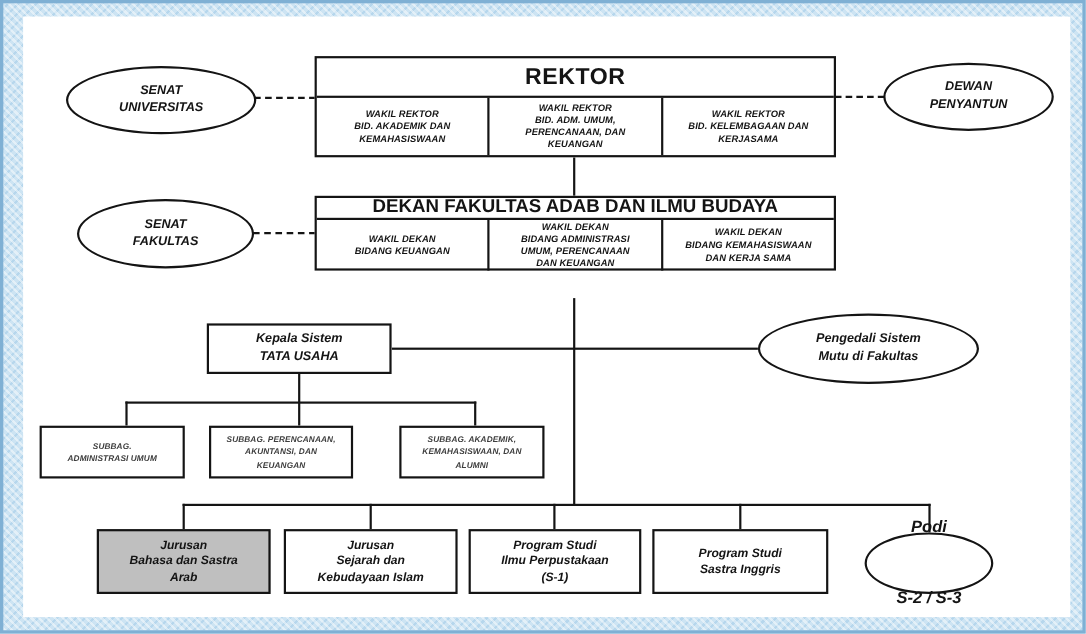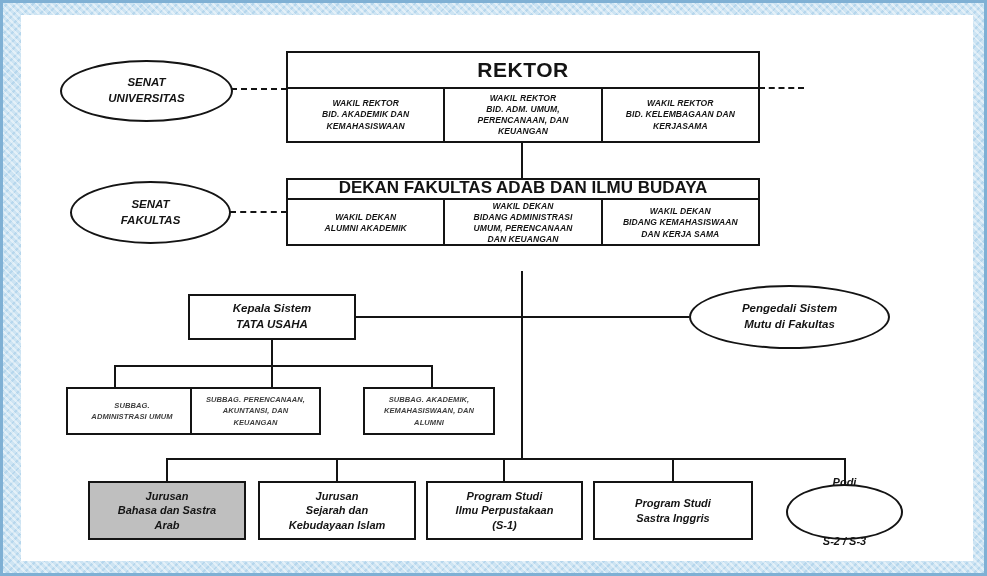--- a/index.html
+++ b/index.html
@@ -46,29 +46,29 @@
 
   #rektor-box  { left:283px; top:48px;  width:474px; height:92px; }
   #rektor-box .group-title { height:36px; font-size:21px; letter-spacing:.5px; }
   #dekan-box   { left:283px; top:175px; width:474px; height:68px; }
   #dekan-box .group-title  { height:36px; font-size:17px; }
 
   #senat-universitas { left:57px;  top:57px;  width:173px; height:62px; font-size:11.5px; line-height:1.35; }
   #dewan-penyantun   { left:800px; top:54px;  width:155px; height:62px; font-size:11.5px; line-height:1.35; }
   #senat-fakultas    { left:67px;  top:178px; width:161px; height:63px; font-size:11.5px; line-height:1.35; }
   #pengendali        { left:686px; top:282px; width:201px; height:64px; font-size:11.5px; line-height:1.35;text-align:center; }
-  #podi              { left:783px; top:481px; width:117px; height:56px; font-size:11px; line-height:1.35;gap:44px; }
+  #podi              { left:783px; top:481px; width:117px; height:56px; font-size:15px; line-height:1.35;gap:44px; }
 
   #kepala-bagian { left:185px; top:291px; width:168px; height:46px; font-size:11.5px; line-height:1.35; }
 
   .subbag {
     border-width:2px; font-size:7.5px; line-height:1.5; color:#3d3d3d;
     letter-spacing:.1px;
   }
-  #subbag-1 { left:63px;  top:384px; width:132px; height:48px; }
+  #subbag-1 { left:33px;  top:384px; width:132px; height:48px; }
   #subbag-2 { left:187px; top:384px; width:131px; height:48px; }
   #subbag-3 { left:360px; top:384px; width:132px; height:48px; }
 
   .bottom-box { top:478px; height:59px; font-size:11px; line-height:1.3; }
   #bottom-1 { left:85px;  width:158px; background:#bfbfbf; }
   #bottom-2 { left:255px; width:158px; }
   #bottom-3 { left:423px; width:157px; }
   #bottom-4 { left:590px; width:160px; }
 
   .line { position:absolute; background:#141414; }
@@ -117,27 +117,31 @@
         <span>BID. KELEMBAGAAN DAN</span>
         <span>KERJASAMA</span>
       </div>
     </div>
   </div>
 
   <div class="node ellipse" id="senat-universitas">
     <span>SENAT</span>
     <span>UNIVERSITAS</span>
   </div>
+  <div class="node ellipse" id="dewan-penyantun">
+    <span>DEWAN</span>
+    <span>PENYANTUN</span>
+  </div>
 
   <div class="node group" id="dekan-box">
     <div class="group-title">DEKAN FAKULTAS ADAB DAN ILMU BUDAYA</div>
     <div class="group-row">
       <div class="group-cell">
         <span>WAKIL DEKAN</span>
-        <span>ALUMNI AKADEMIK</span>
+        <span>BIDANG KEUANGAN</span>
       </div>
       <div class="group-cell">
         <span>WAKIL DEKAN</span>
         <span>BIDANG ADMINISTRASI</span>
         <span>UMUM, PERENCANAAN</span>
         <span>DAN KEUANGAN</span>
       </div>
       <div class="group-cell">
         <span>WAKIL DEKAN</span>
         <span>BIDANG KEMAHASISWAAN</span>

